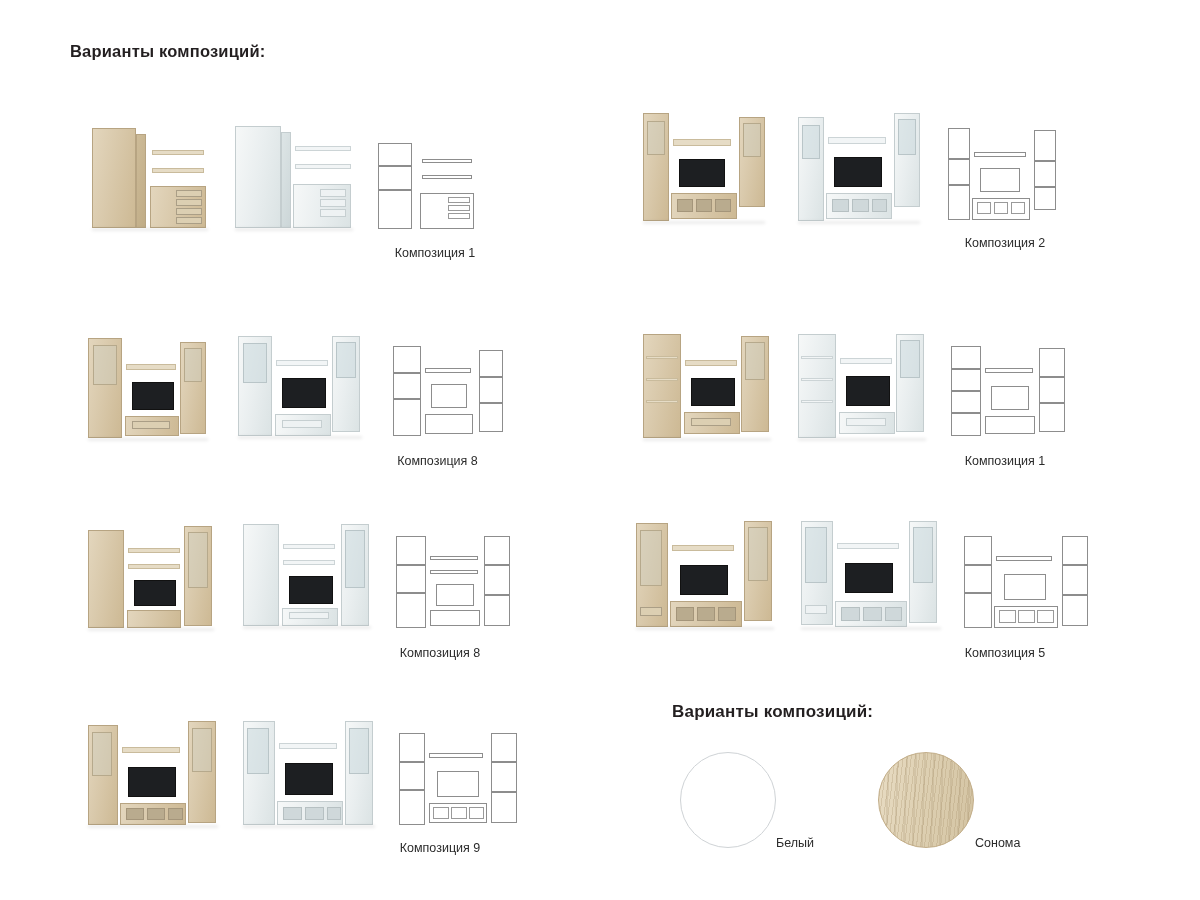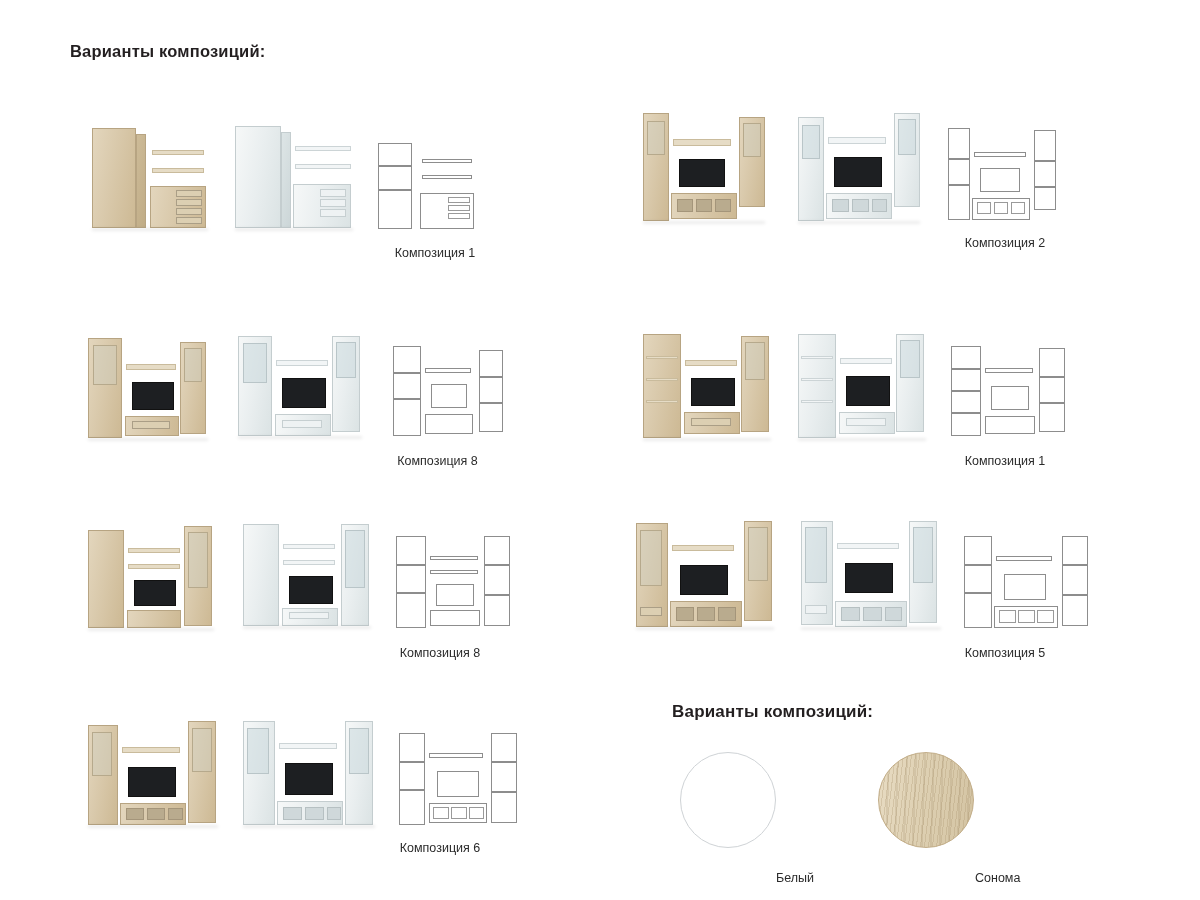--- a/index.html
+++ b/index.html
@@ -109,21 +109,20 @@
       repeating-linear-gradient(97deg, rgba(170,148,110,0.30) 0 1px, rgba(255,255,255,0) 1px 4px),
       repeating-linear-gradient(92deg, rgba(150,128,92,0.18) 0 2px, rgba(255,255,255,0) 2px 9px),
       linear-gradient(100deg,#e8dcc3 0%,#ddcfb1 50%,#d3c3a2 100%);
     border: 1px solid #c2ad88;
   }
   .swatch-label {
     position: absolute;
     font-size: 12.5px;
     color: #2b2b2b;
     white-space: nowrap;
-    margin-top: 35px;
   }
   #label-white  { left: 776px; top: 836px; }
   #label-sonoma { left: 975px; top: 836px; }
 </style>
 </head>
 <body>
 
 <div class="page">
 
   <div class="heading" id="heading-compositions">Варианты композиций:</div>
@@ -434,21 +433,21 @@
       <div class="pc tv" style="left:42px; top:38px; width:42px; height:26px;"></div>
       <div class="pc body" style="left:34px; top:70px; width:58px; height:20px;"></div>
       <div class="pc niche" style="left:38px; top:74px; width:16px; height:12px;"></div>
       <div class="pc niche" style="left:56px; top:74px; width:16px; height:12px;"></div>
       <div class="pc niche" style="left:74px; top:74px; width:15px; height:12px;"></div>
       <div class="pc body" style="left:96px; top:0; width:26px; height:90px;"></div>
       <div class="pc shelfline" style="left:96px; top:28px; width:26px; height:0;"></div>
       <div class="pc shelfline" style="left:96px; top:58px; width:26px; height:0;"></div>
     </div>
 
-    <div class="comp-caption" style="left:290px; top:136px; width:160px;">Композиция 6</div>
+    <div class="comp-caption" style="left:290px; top:136px; width:160px;">Композиция 9</div>
   </div>
 
   <div class="heading" id="heading-finishes">Варианты композиций:</div>
 
   <div class="swatch" id="swatch-white"></div>
   <div class="swatch-label" id="label-white">Белый</div>
 
   <div class="swatch" id="swatch-sonoma"></div>
   <div class="swatch-label" id="label-sonoma">Сонома</div>
 

